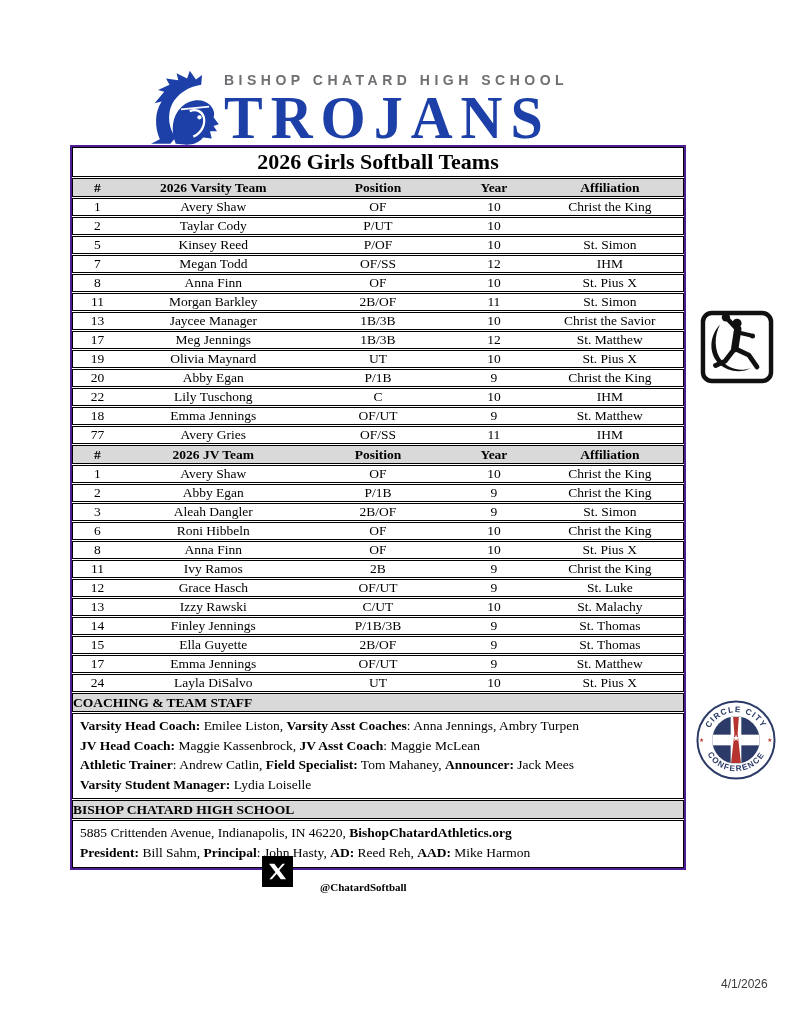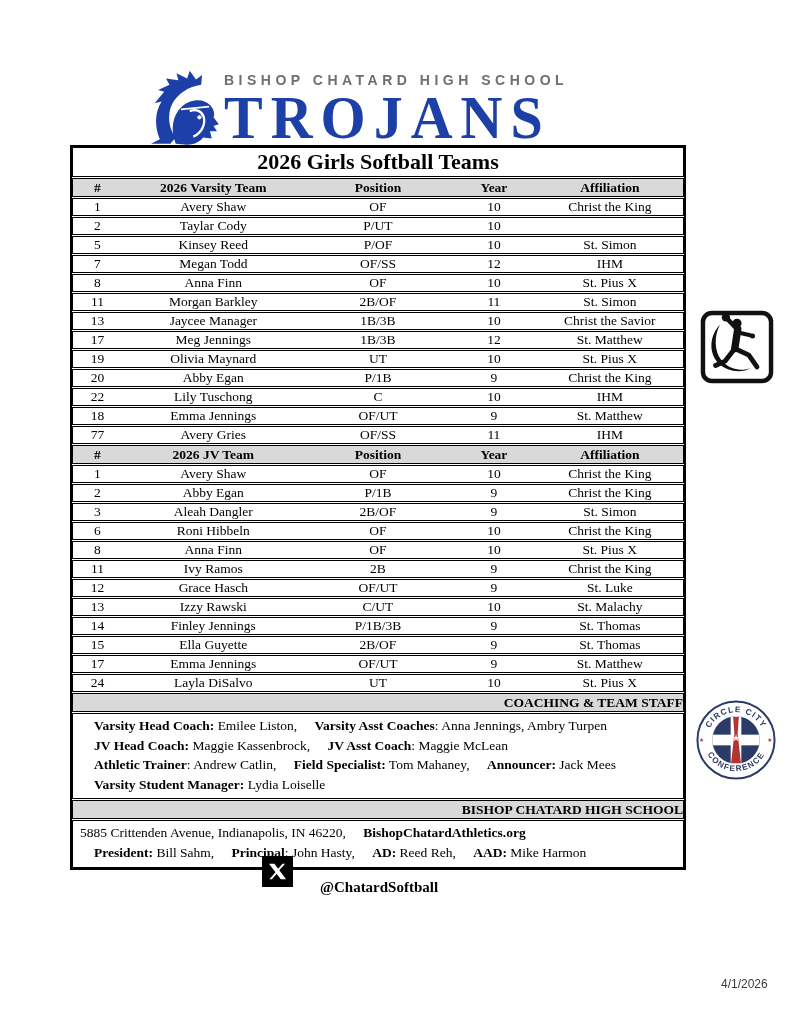--- a/index.html
+++ b/index.html
@@ -18,47 +18,47 @@
   }
   .team-name {
     font-family:"Liberation Serif", serif; font-weight:900; font-size:58px;
     line-height:0.98; letter-spacing:8px; color:#1d40a8; white-space:nowrap;
     transform:scaleY(1.04); transform-origin:top left; margin-top:1px;
   }
 
   
   .roster-table {
     position:absolute; left:70px; top:145px; width:616px;
-    border:2px solid #000000; background:#fff; box-sizing:border-box;
+    border:2px solid #4c1d95; background:#fff; box-sizing:border-box;
   }
   .roster-table > div { border:1px solid #000; box-sizing:border-box; }
   .roster-table > div + div { margin-top:1px; }
 
   .title-row { text-align:center; font-weight:bold; font-size:22px; line-height:28px; height:30px; }
   .thead-row, .trow {
     display:grid; grid-template-columns:8% 30% 24% 14% 24%;
     text-align:center; font-size:13.5px;
   }
   .thead-row { background:#d9d9d9; font-weight:bold; line-height:17px; height:19px; }
   .trow { line-height:16px; height:18px; }
-  .bar-row { background:#d9d9d9; text-align:right; font-weight:bold; font-size:13.5px; line-height:17px; height:19px; }
+  .bar-row { background:#d9d9d9; text-align:left; font-weight:bold; font-size:13.5px; line-height:17px; height:19px; }
   .staff-box { padding:2px 7px 4px; font-size:13.5px; }
   .staff-box .rich-line { line-height:19.5px; }
   .school-box { padding:2px 7px 4px; font-size:13.5px; text-align:left; }
   .school-box .rich-line { line-height:20px; }
-  .b { font-weight:bold;margin-left:14px; }
+  .b { font-weight:bold; }
 
   
   .softball-logo { position:absolute; left:700px; top:309px; width:74px; height:76px; }
   .ccc-logo { position:absolute; left:695px; top:699px; width:82px; height:82px; }
 
   
   .social { position:absolute; left:262px; top:855px; height:32px; display:flex; align-items:center; gap:27px; }
   .x-box { width:31px; height:31px; background:#000; display:flex; align-items:center; justify-content:center; }
-  .handle { font-weight:bold; font-size:15px;margin-top:32px; }
+  .handle { font-weight:bold; font-size:11px;margin-top:32px; }
   .page-date { position:absolute; left:721px; top:977px; font-family:"Liberation Sans", sans-serif; font-size:12px; color:#3a3a3a; }
 </style>
 </head>
 <body>
 
 <div class="page">
 
   <div class="masthead">
     <svg class="trojan-svg" viewBox="0 0 120 100" aria-hidden="true">
       <path fill="#1d40a8" d="M18,86 L28,81 C22,67 22,50 30,38 L22,40 L33,27 L26,25 L39,19 L35,12 L49,14 L47,6 L59,12 L62,3 L69,13 L76,8 L75,19 C61,21 48,29 42,41 C36,53 38,69 46,79 L40,86 Z"></path>

